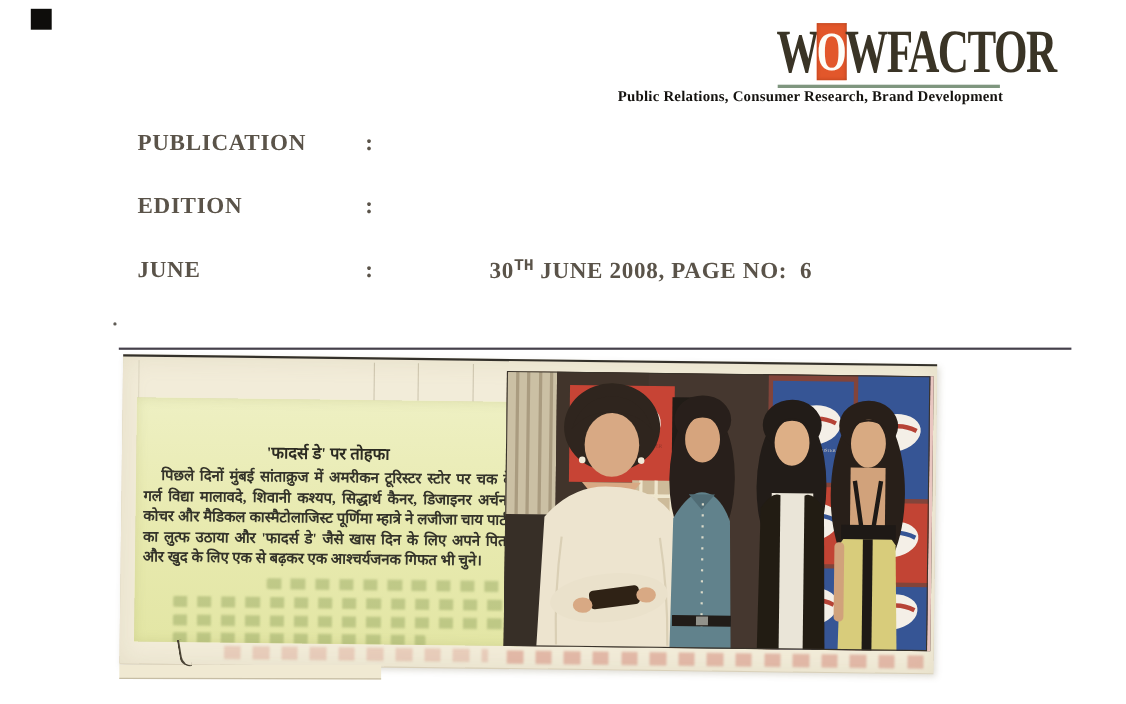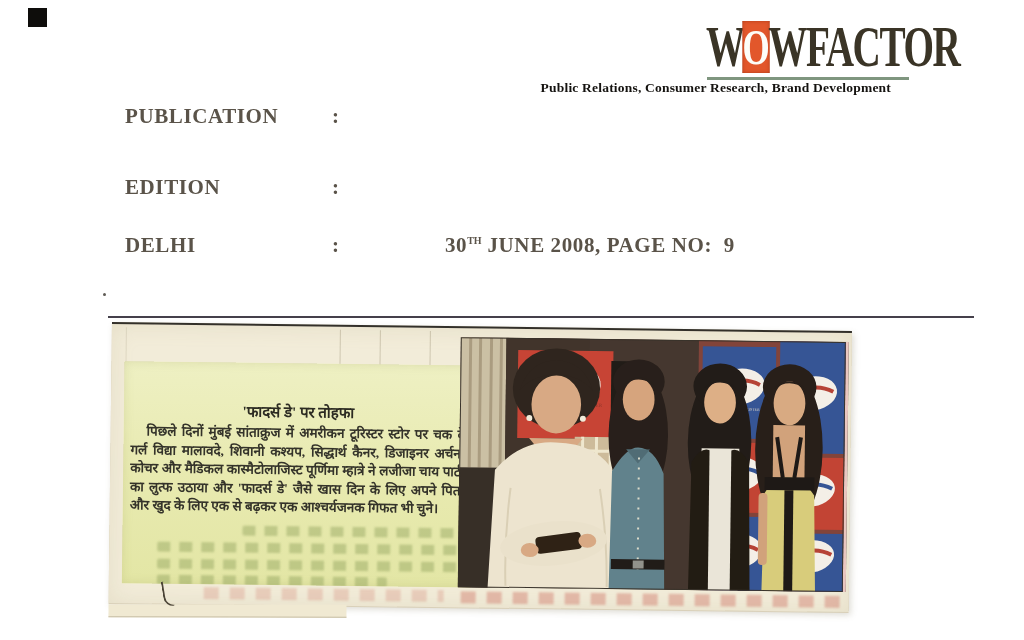--- a/index.html
+++ b/index.html
@@ -23,36 +23,36 @@
     font-size:56px; letter-spacing:-2px; color:#3a3426; white-space:nowrap;
   }
   .logo-box {
     display:inline-flex; align-items:center; justify-content:center;
     width:64px; height:52px; background:#e2572b; margin:0 -2px;
     box-shadow:inset 0 0 4px rgba(120,30,0,.5);
   }
   .logo-box span { color:#fdfdf8; font-size:50px; letter-spacing:0; line-height:52px; }
   .logo-underline { margin-top:3px; margin-left:1px; width:202px; height:3px; background:#7f967f; }
   .tagline {
-    left:515px; top:80px; width:376px; text-align:right;
+    left:536px; top:80px; width:376px; text-align:right;
     font-weight:bold; font-size:13.5px; color:#151310; letter-spacing:.2px;
     font-family:"Liberation Serif", serif;
   }
 
   
   .meta-row {
     position:absolute; left:125px; display:flex; width:720px;
     font-family:"Liberation Serif", serif; font-weight:bold;
     font-size:21px; color:#5a5349; letter-spacing:.6px;
   }
   .meta-row .m-label { width:207px; }
   .meta-row .m-colon { width:113px; }
   .meta-row .m-value { flex:1; white-space:pre; }
-  .meta-row .m-value sup { font-size:10px; letter-spacing:0; }
-  .row-publication { top:104px; }
+  .meta-row .m-value sup { font-size:15px; letter-spacing:0;font-family:Liberation Mono, monospace; }
+  .row-publication { top:117px; }
   .row-edition { top:175px;align-items:center; }
   .row-date { top:233px; }
 
   .dot-mark { left:103px; top:293px; width:3px; height:3px; border-radius:50%; background:#5f5b55; }
 
   
   .divider { left:108px; top:316px; width:866px; height:2px; background:#45404b; }
 
   
   .clipping {
@@ -137,23 +137,23 @@
 
 <div class="meta-row row-publication">
   <span class="m-label">PUBLICATION</span>
   <span class="m-colon">:</span>
 </div>
 <div class="meta-row row-edition">
   <span class="m-label">EDITION</span>
   <span class="m-colon">:</span>
 </div>
 <div class="meta-row row-date">
-  <span class="m-label">DELHI</span>
+  <span class="m-label">JUNE</span>
   <span class="m-colon">:</span>
-  <span class="m-value"><span>30</span><sup>TH</sup><span> JUNE 2008, PAGE NO:  9</span></span>
+  <span class="m-value"><span>30</span><sup>TH</sup><span> JUNE 2008, PAGE NO:  6</span></span>
 </div>
 
 <div class="abs dot-mark"></div>
 <div class="abs divider"></div>
 
 <div class="abs clipping">
   <div class="crease c1"></div>
   <div class="crease c2"></div>
   <div class="crease c3"></div>
   <div class="crease c4"></div>

